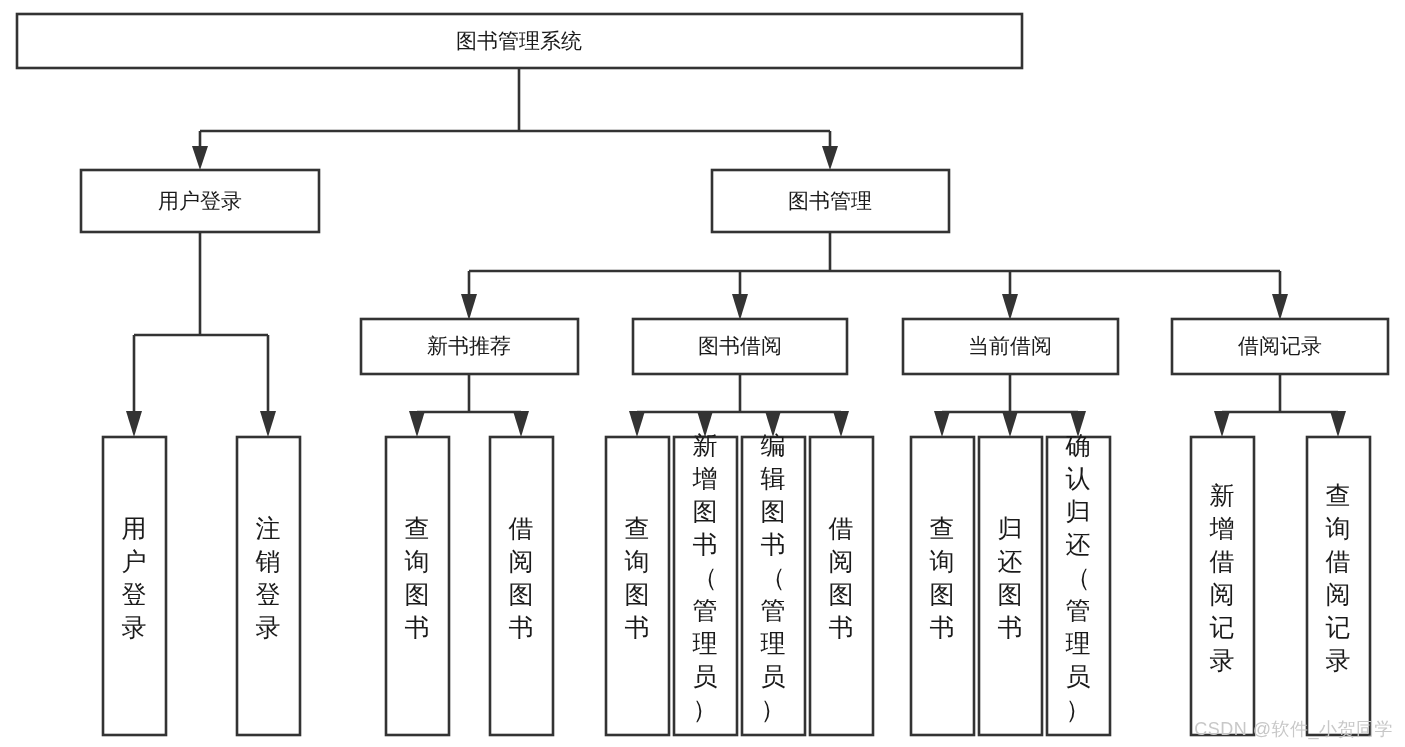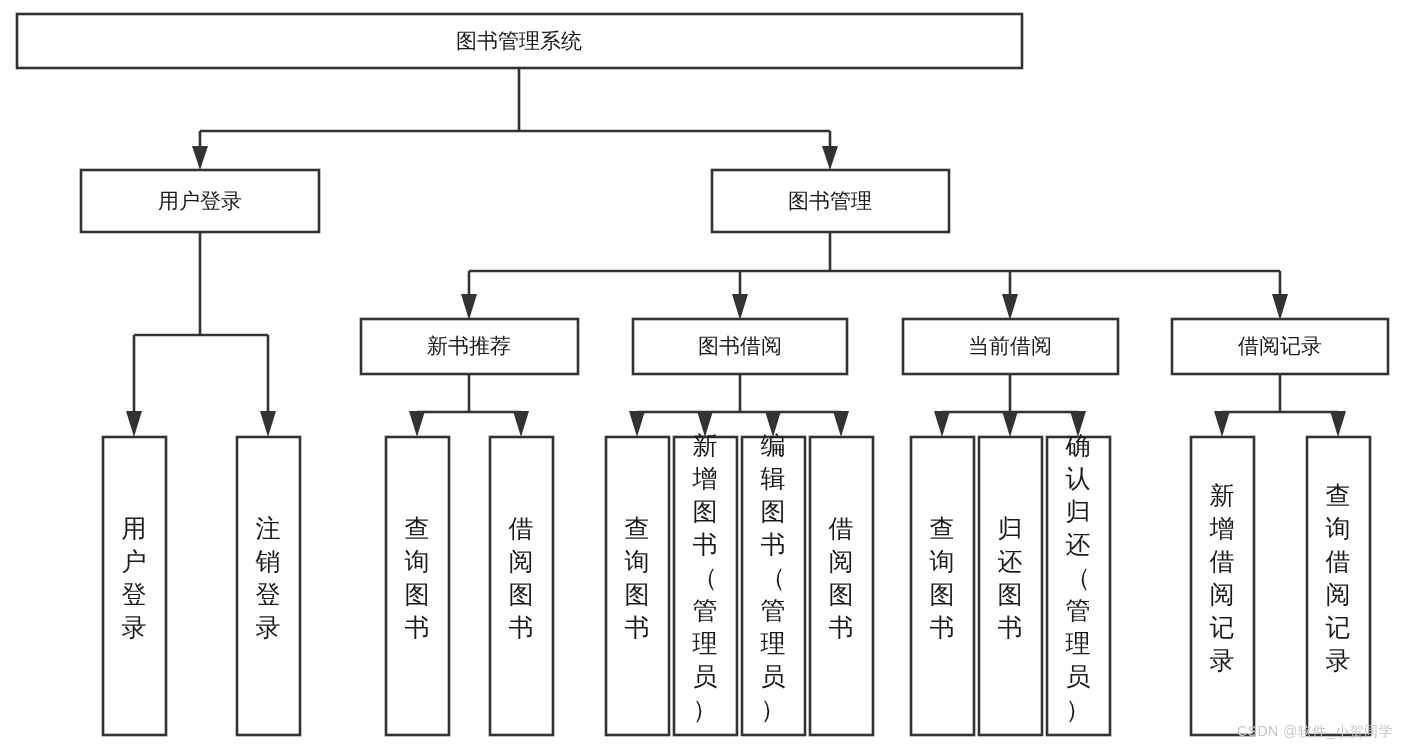--- a/index.html
+++ b/index.html
@@ -47,21 +47,21 @@
     font-family: "Liberation Sans", sans-serif;
     font-size: 25px;
     fill: #1a1a1a;
     text-anchor: middle;
   }
   .watermark {
     position: absolute;
     right: 12px;
     bottom: 6px;
     font-family: "Liberation Sans", sans-serif;
-    font-size: 14px;
+    font-size: 18px;
     color: #c8c8c8;
     letter-spacing: 0.5px;
     white-space: nowrap;
     user-select: none;
   }
 </style>
 </head>
 <body>
 
 <svg id="diagram" viewBox="0 0 1405 747">

